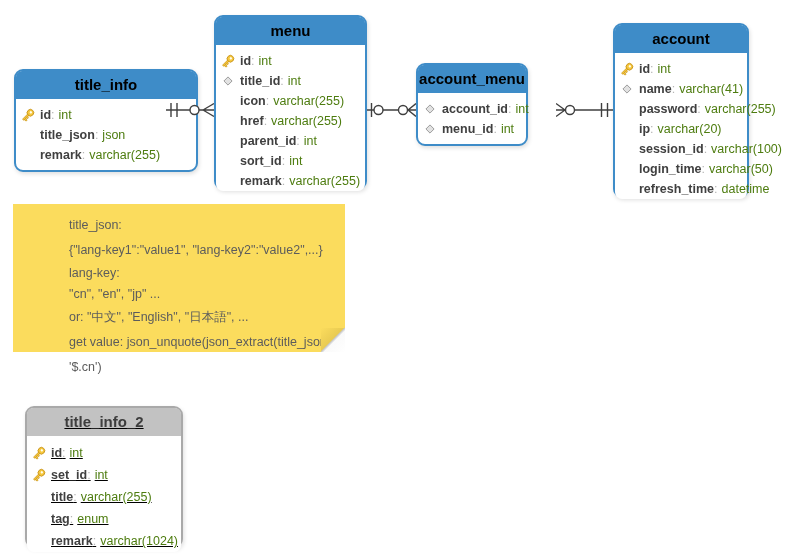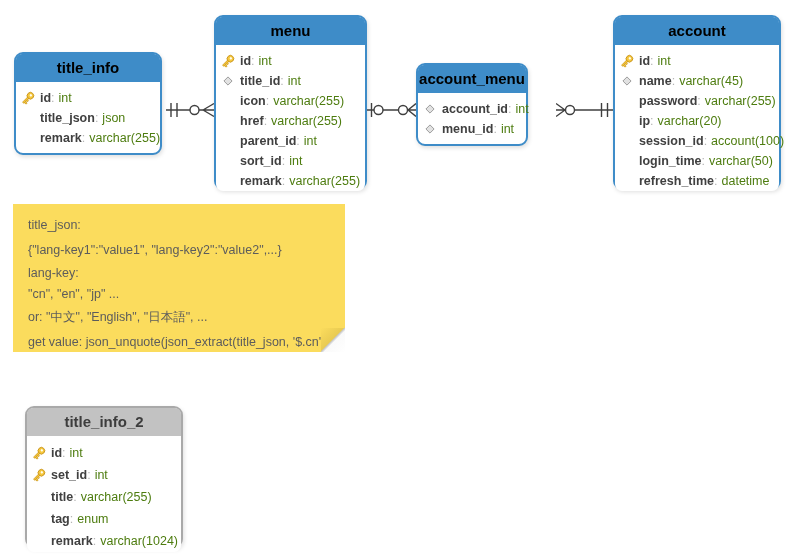--- a/index.html
+++ b/index.html
@@ -3,21 +3,21 @@
 <meta charset="utf-8">
 <style>
   html,body{margin:0;padding:0;background:#ffffff;}
   body{font-family:"Liberation Sans", sans-serif;}
   .canvas{position:relative;width:796px;height:560px;background:#ffffff;overflow:hidden;}
 
   
   .table{position:absolute;border-radius:9px;background:#ffffff;
          box-shadow:1px 2px 4px rgba(0,0,0,0.13);box-sizing:border-box;}
   .table.blue{border:2px solid #3e8cc8;}
-  .table.gray{border:2px solid #a9a9a9;}
+  .table.gray{border:2px solid #a9a9a9;text-decoration:underline;}
   .tbl-header{height:28px;line-height:28px;text-align:center;font-size:15px;font-weight:bold;
               border-radius:6px 6px 0 0;}
   .table.blue .tbl-header{background:#3e8cc8;color:#000000;}
   .table.gray .tbl-header{background:#c2c2c2;color:#3d3d3d;}
   .tbl-body{padding-top:4px;background:#ffffff;border-radius:0 0 7px 7px;border-top:2px solid #ffffff;}
   .row{display:flex;align-items:center;height:20px;font-size:12.5px;white-space:nowrap;}
   .table.gray .row{height:22px;}
   .icon-slot{width:24px;flex:0 0 24px;display:flex;align-items:center;justify-content:center;}
   svg.key{width:16px;height:16px;}
   svg.diamond{width:10px;height:10px;}
@@ -26,21 +26,21 @@
   .ftype{color:#4d7c0f;}
 
   
   .conn{position:absolute;}
   .conn line,.conn path{stroke:#3f3f3f;stroke-width:1.4;fill:none;}
   .conn circle{stroke:#3f3f3f;stroke-width:1.4;fill:#ffffff;}
 
   
   .note{position:absolute;left:13px;top:204px;width:332px;height:148px;background:#fbdc5d;
         box-sizing:border-box;padding:9px 12px 0 15px;color:#5c5c5c;font-size:12.5px;}
-  .note-line{height:25px;line-height:25px;}
+  .note-line{height:25px;line-height:25px;margin-left:41px;}
   .note-line.tight{height:21px;line-height:21px;}
   .note-fold{position:absolute;right:0;bottom:0;width:24px;height:24px;
              background:linear-gradient(315deg,#ffffff 0%,#fafafa 44%,#c9c9c9 50%,#e9cb52 53%,#fbdc5d 100%);}
 </style>
 </head>
 <body>
 
 <svg style="position:absolute;width:0;height:0" aria-hidden="true">
   <defs>
     <symbol id="sym-key" viewBox="0 0 16 16">
@@ -53,21 +53,21 @@
       </g>
     </symbol>
     <symbol id="sym-diamond" viewBox="0 0 10 10">
       <path d="M5 0.9 L9.1 5 L5 9.1 L0.9 5 Z" fill="#e2e2e2" stroke="#9c9c9c" stroke-width="1"></path>
     </symbol>
   </defs>
 </svg>
 
 <div class="canvas">
 
-  <div class="table blue" style="left:14px;top:52px;width:148px;height:103px">
+  <div class="table blue" style="left:14px;top:69px;width:184px;height:103px">
     <div class="tbl-header">
       <span>title_info</span>
     </div>
     <div class="tbl-body">
       <div class="row">
         <span class="icon-slot">
             <svg class="key">
               <use href="#sym-key"></use>
             </svg>
           </span>
@@ -169,21 +169,21 @@
               <use href="#sym-diamond"></use>
             </svg>
           </span>
         <span class="fname">menu_id</span>
           <span class="sep">:</span>
           <span class="ftype">int</span>
       </div>
     </div>
   </div>
 
-  <div class="table blue" style="left:613px;top:15px;width:168px;height:175px">
+  <div class="table blue" style="left:613px;top:23px;width:136px;height:175px">
     <div class="tbl-header">
       <span>account</span>
     </div>
     <div class="tbl-body">
       <div class="row">
         <span class="icon-slot">
             <svg class="key">
               <use href="#sym-key"></use>
             </svg>
           </span>
@@ -192,39 +192,39 @@
           <span class="ftype">int</span>
       </div>
       <div class="row">
         <span class="icon-slot">
             <svg class="diamond">
               <use href="#sym-diamond"></use>
             </svg>
           </span>
         <span class="fname">name</span>
           <span class="sep">:</span>
-          <span class="ftype">varchar(45)</span>
+          <span class="ftype">varchar(41)</span>
       </div>
       <div class="row">
         <span class="icon-slot"></span>
         <span class="fname">password</span>
           <span class="sep">:</span>
           <span class="ftype">varchar(255)</span>
       </div>
       <div class="row">
         <span class="icon-slot"></span>
         <span class="fname">ip</span>
           <span class="sep">:</span>
           <span class="ftype">varchar(20)</span>
       </div>
       <div class="row">
         <span class="icon-slot"></span>
         <span class="fname">session_id</span>
           <span class="sep">:</span>
-          <span class="ftype">account(100)</span>
+          <span class="ftype">varchar(100)</span>
       </div>
       <div class="row">
         <span class="icon-slot"></span>
         <span class="fname">login_time</span>
           <span class="sep">:</span>
           <span class="ftype">varchar(50)</span>
       </div>
       <div class="row">
         <span class="icon-slot"></span>
         <span class="fname">refresh_time</span>

